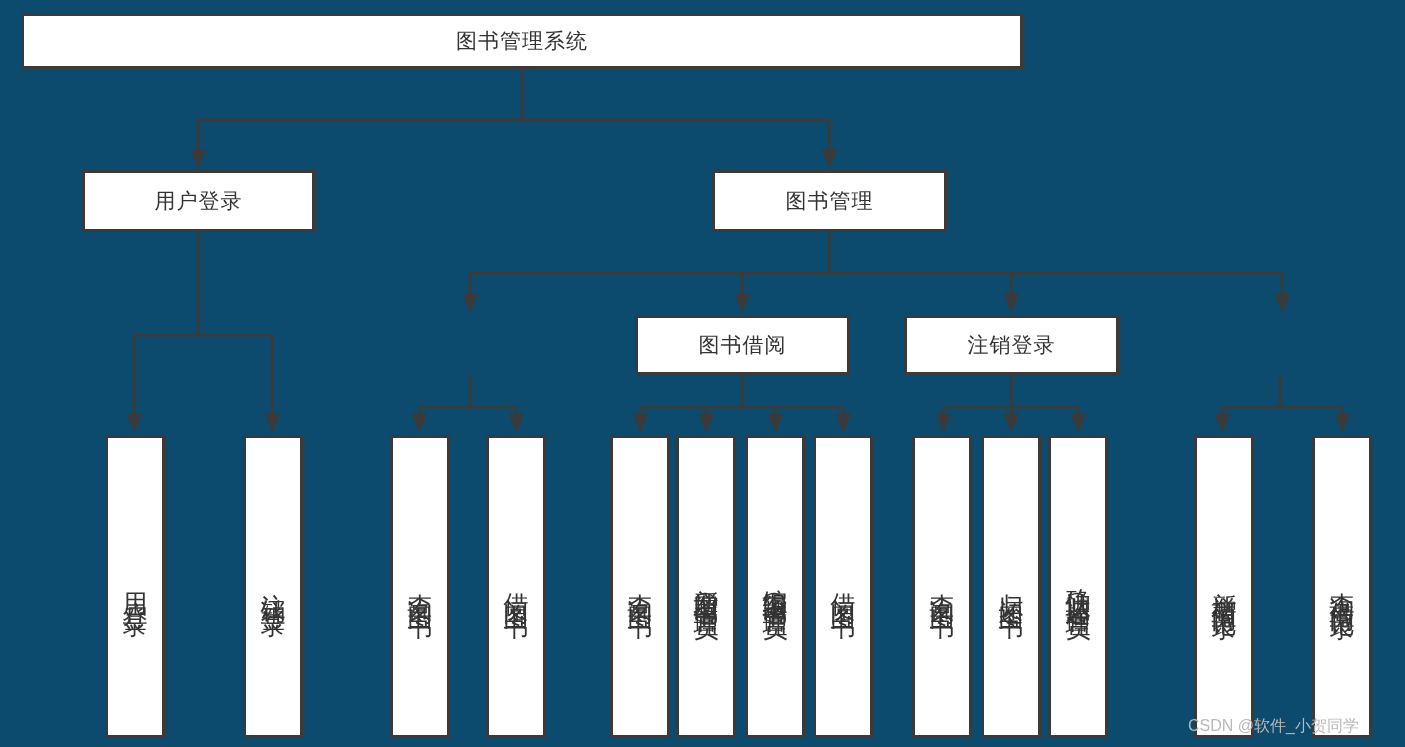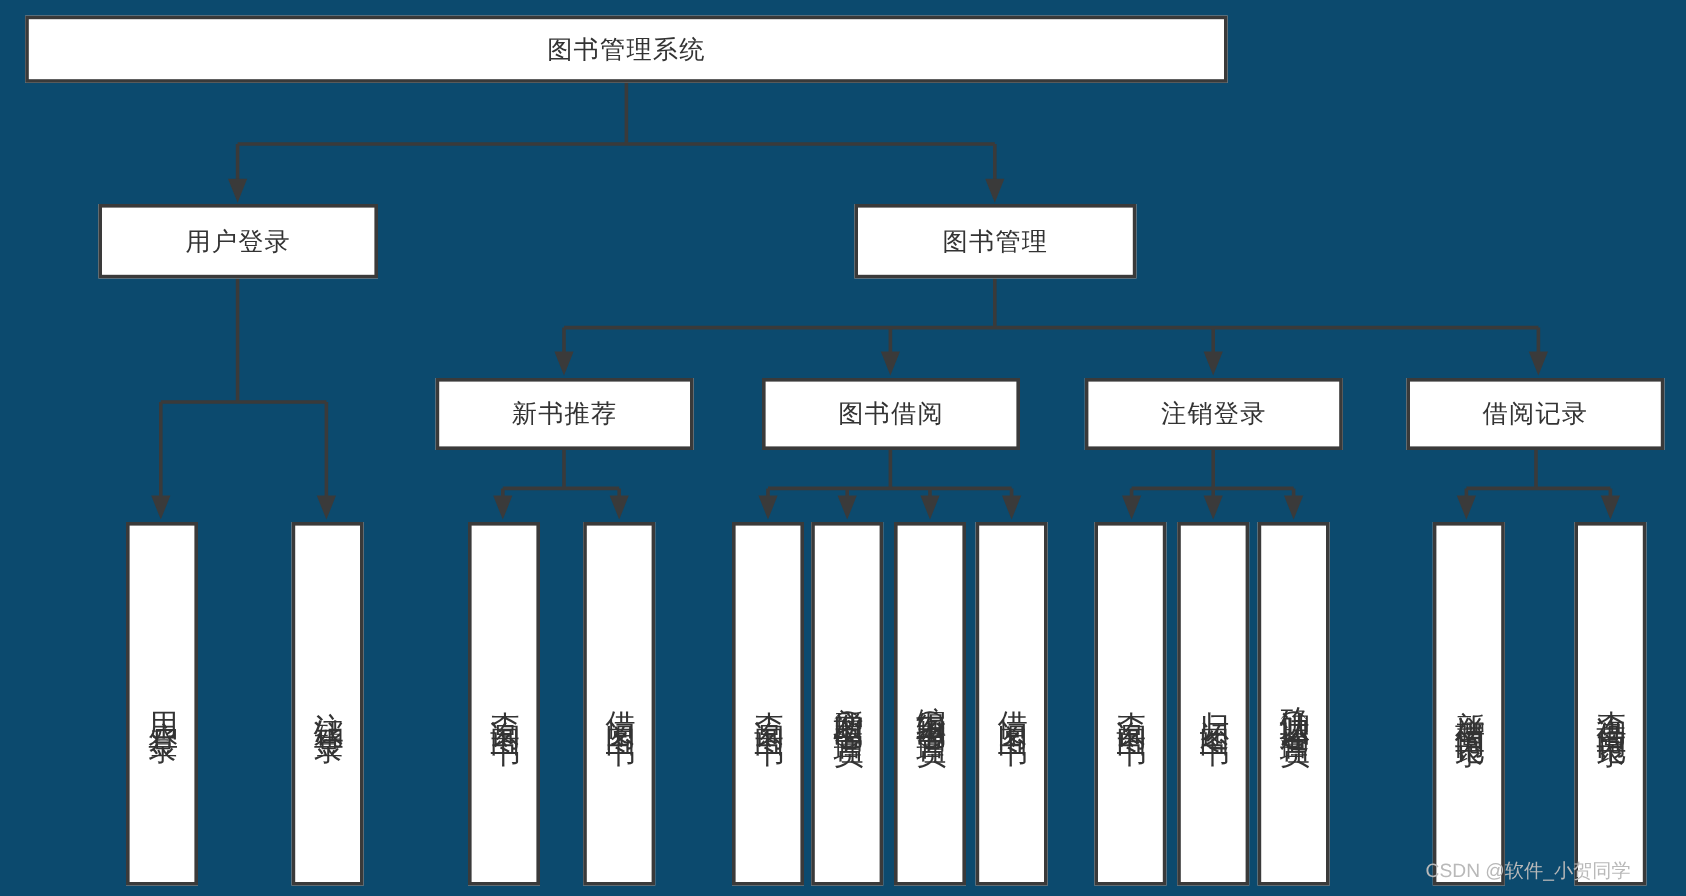--- a/index.html
+++ b/index.html
@@ -59,24 +59,22 @@
     <polygon points="1070,413 1086,413 1078,433"></polygon>
     <polygon points="1214,413 1230,413 1222,433"></polygon>
     <polygon points="1334,413 1350,413 1342,433"></polygon>
   </svg>
 
   <div class="node h-node root-node" style="left:21px;top:13px;width:1002px;height:56px;">图书管理系统</div>
 
   <div class="node h-node" style="left:82px;top:170px;width:233px;height:62px;">用户登录</div>
   <div class="node h-node" style="left:712px;top:170px;width:235px;height:62px;">图书管理</div>
 
-  <div class="node h-node" style="left:363px;top:315px;width:215px;height:60px;">新书推荐</div>
   <div class="node h-node" style="left:635px;top:315px;width:215px;height:60px;text-align:right;">图书借阅</div>
   <div class="node h-node" style="left:904px;top:315px;width:215px;height:60px;">注销登录</div>
-  <div class="node h-node" style="left:1172px;top:315px;width:215px;height:60px;">借阅记录</div>
 
   <div class="node v-node" style="left:105px;top:435px;width:60px;height:303px;">用户登录</div>
   <div class="node v-node" style="left:243px;top:435px;width:60px;height:303px;">注销登录</div>
 
   <div class="node v-node" style="left:390px;top:435px;width:60px;height:303px;">查询图书</div>
   <div class="node v-node" style="left:486px;top:435px;width:60px;height:303px;">借阅图书</div>
 
   <div class="node v-node" style="left:610px;top:435px;width:60px;height:303px;">查询图书</div>
   <div class="node v-node" style="left:676px;top:435px;width:60px;height:303px;letter-spacing:4px;">新增图书（管理员）</div>
   <div class="node v-node" style="left:745px;top:435px;width:60px;height:303px;letter-spacing:4px;">编辑图书（管理员）</div>

